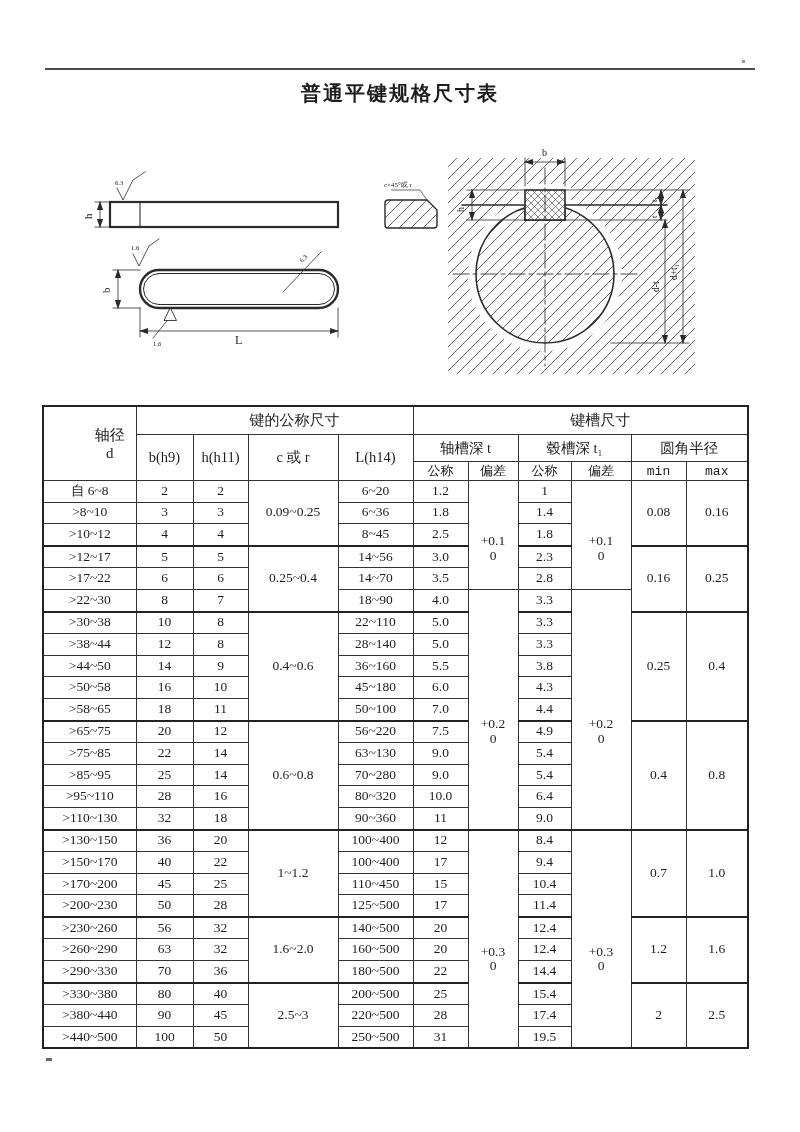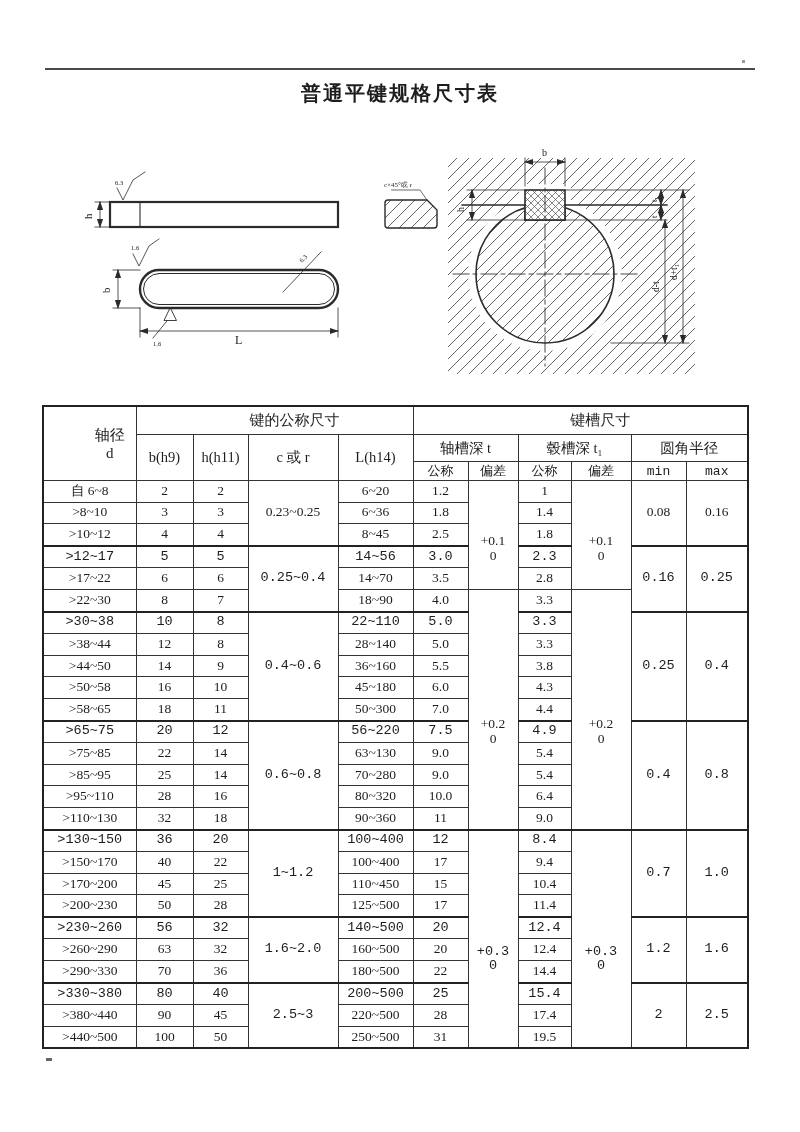--- a/index.html
+++ b/index.html
@@ -24,21 +24,21 @@
   table.spec th, table.spec td{
     border:1px solid #333;padding:0;text-align:center;vertical-align:middle;
     font-weight:normal;overflow:hidden;
   }
   table.spec thead tr.h1 th{height:27px;font-size:15px;padding-left:40px;}
   table.spec thead tr.h2 th{height:26px;font-size:14.5px;}
   table.spec thead tr.h3 th{height:16px;font-size:13px;font-family:Liberation Mono, monospace;}
   table.spec td{height:20.6px;font-size:13.5px;line-height:1.1;}
   .pre{white-space:pre-line;}
   .wrapcell{word-break:break-all;line-height:1.15;}
-  tr.grp > td{border-top:2px solid #222;font-family:Liberation Mono, monospace;}
+  tr.grp > td{border-top:2px solid #222;}
   td.devcell{vertical-align:top;}
 </style>
 </head>
 <body>
 
 <div class="top-rule"></div>
 <div class="mark tr"></div>
 <div class="mark bl"></div>
 
 <div class="doc-title">普通平键规格尺寸表</div>
@@ -170,21 +170,21 @@
       <th>偏差</th>
       <th>min</th>
       <th>max</th>
     </tr>
   </thead>
   <tbody>
       <tr>
         <td>自 6~8</td>
         <td>2</td>
         <td>2</td>
-        <td rowspan="3">0.23~0.25</td>
+        <td rowspan="3">0.09~0.25</td>
         <td>6~20</td>
         <td>1.2</td>
         <td rowspan="5" class="pre devcell" style="padding-top: 28px;">+0.1
 0</td>
         <td>1</td>
         <td rowspan="5" class="pre devcell" style="padding-top: 28px;">+0.1
 0</td>
         <td rowspan="3">0.08</td>
         <td rowspan="3">0.16</td>
       </tr>
@@ -267,21 +267,21 @@
         <td>16</td>
         <td>10</td>
         <td>45~180</td>
         <td>6.0</td>
         <td>4.3</td>
       </tr>
       <tr>
         <td>&gt;58~65</td>
         <td>18</td>
         <td>11</td>
-        <td>50~300</td>
+        <td>50~100</td>
         <td>7.0</td>
         <td>4.4</td>
       </tr>
       <tr class="grp">
         <td>&gt;65~75</td>
         <td>20</td>
         <td>12</td>
         <td rowspan="5">0.6~0.8</td>
         <td>56~220</td>
         <td>7.5</td>

